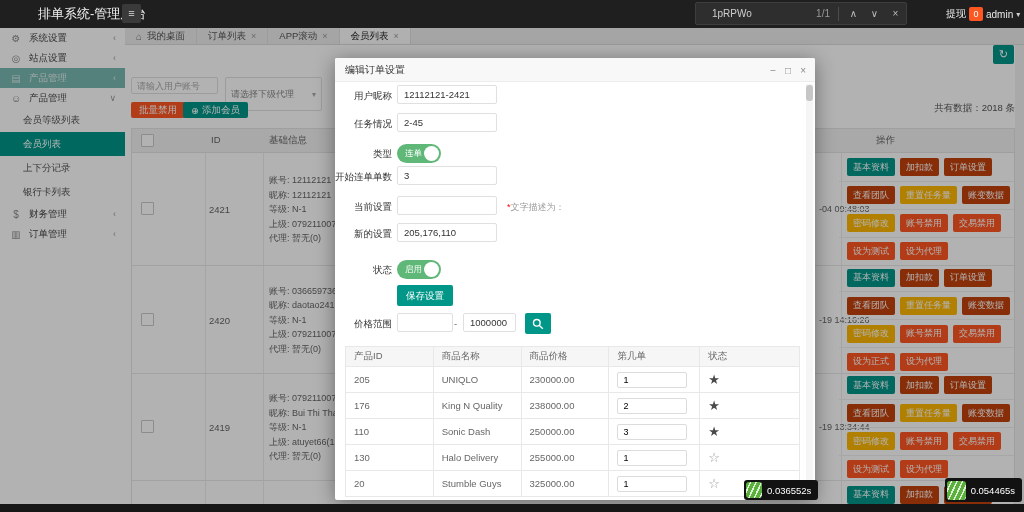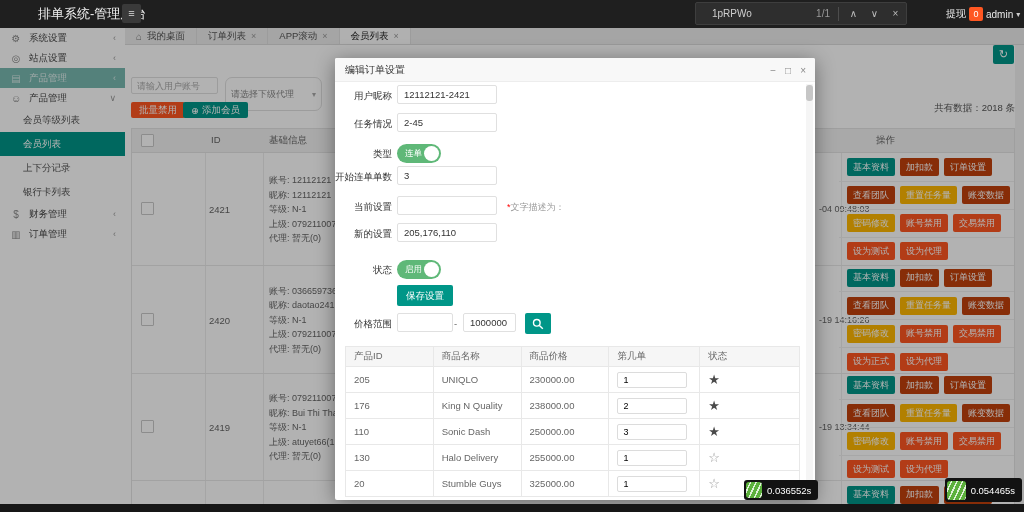--- a/index.html
+++ b/index.html
@@ -35,21 +35,21 @@
   .side-item.hovered { background:#79b9b1; color:rgba(255,255,255,.8); }
   .side-item.hovered .side-icon, .side-item.hovered .side-chev { color:rgba(255,255,255,.7); }
   .side-sub { height:24px; display:flex; align-items:center; padding-left:23px; font-size:9.5px; color:#555; }
   .side-sub.active { background:#009688; color:#fff; }
 
   
   .content-bg { position:absolute; left:125px; top:45px; width:890px; bottom:0; background:#fff; z-index:1; }
   .refresh-btn { position:absolute; left:993px; top:45px; width:21px; height:19px; background:#009688; color:#fff; border-radius:2px; font-size:11px; text-align:center; line-height:19px; z-index:2; }
   .search-input { position:absolute; left:131px; top:77px; width:87px; height:17px; border:1px solid #e0e0e0; border-radius:2px; font-size:9px; padding:0 5px; color:#555; z-index:2; font-family:inherit; }
   .search-input::placeholder { color:#aaa; }
-  .agent-select { position:absolute; left:225px; top:77px; width:97px; height:17px; border:1px solid #e0e0e0; border-radius:7px; background:#fff; font-size:9px; color:#888; display:flex; align-items:center; padding:16px 5px; z-index:2; }
+  .agent-select { position:absolute; left:225px; top:77px; width:97px; height:17px; border:1px solid #e0e0e0; border-radius:2px; background:#fff; font-size:9px; color:#888; display:flex; align-items:center; padding:16px 5px; z-index:2; }
   .agent-select .sel-caret { margin-left:auto; color:#aaa; font-size:8px; }
   .btn { display:inline-flex; align-items:center; gap:3px; color:#fff; font-size:9.5px; border-radius:2px; padding:0 8px; height:16px; white-space:nowrap; }
   .toolbar-batch { position:absolute; left:131px; top:102px; background:#ff5722; z-index:2; }
   .toolbar-add { position:absolute; left:183px; top:102px; background:#009688; z-index:2; }
   .total-info { position:absolute; right:9px; top:102px; font-size:9.5px; color:#555; z-index:2; }
 
   
   .mtable { position:absolute; left:131px; top:128px; width:884px; height:377px; border:1px solid #e4e4e4; background:#fff; overflow:hidden; z-index:2; }
   .mhead { position:relative; height:24px; background:#f2f2f2; border-bottom:1px solid #e4e4e4; }
   .mh-id { position:absolute; left:79px; top:5px; font-size:9.5px; color:#666; }

